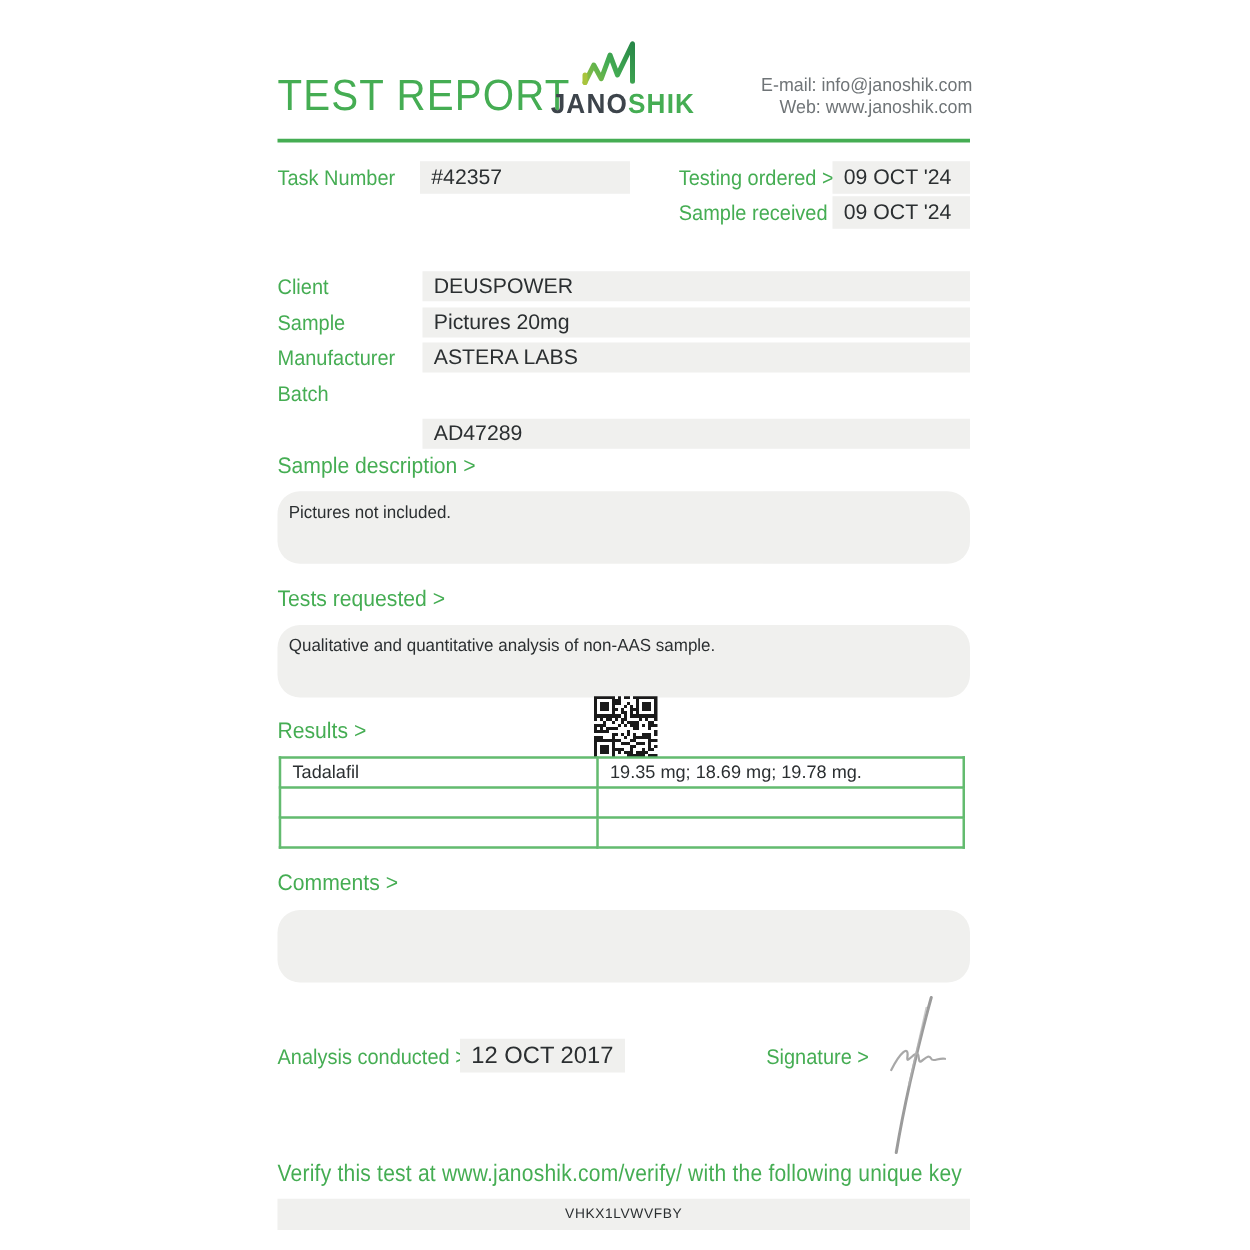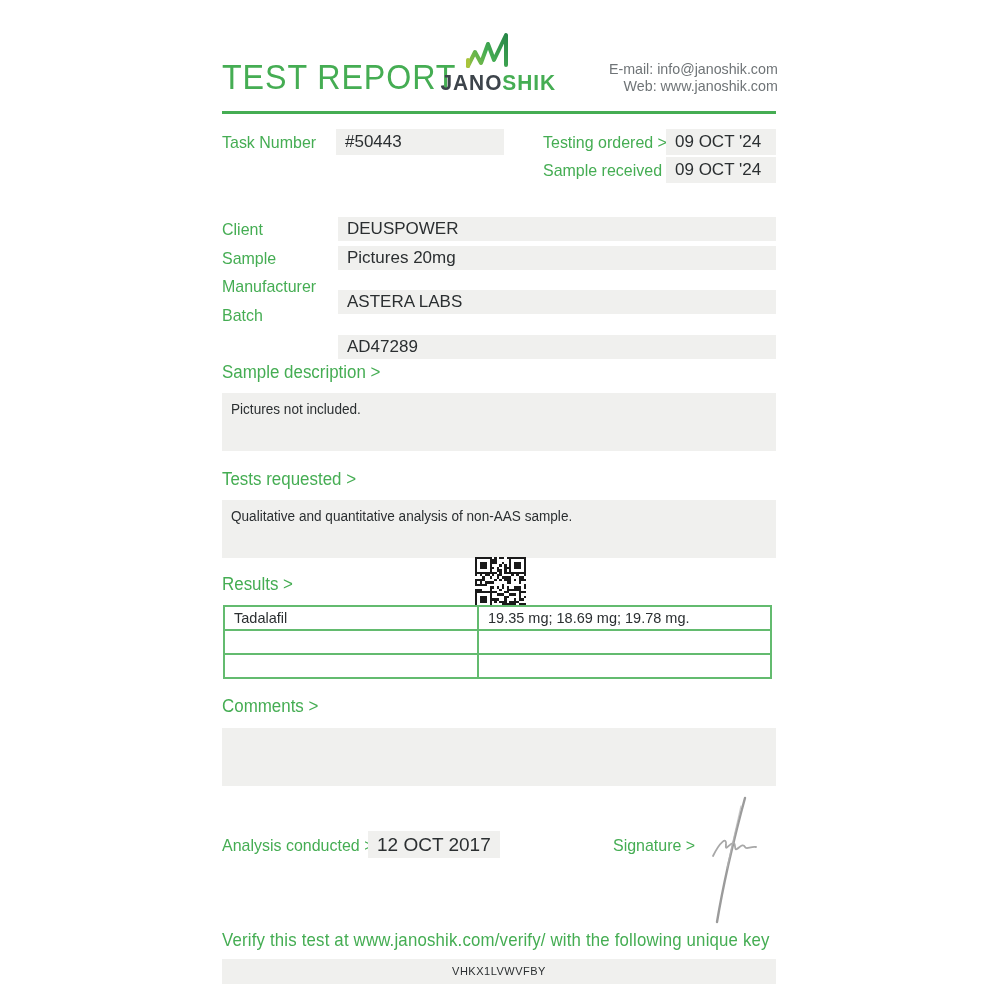--- a/index.html
+++ b/index.html
@@ -37,27 +37,27 @@
   .date-box{left:666px;top:129px;width:110px;height:26px;font-size:17px;}
   .date-box2{left:666px;top:157px;width:110px;height:26px;font-size:17px;}
 
   .info-label-0{left:222px;top:220px;}
   .info-label-1{left:222px;top:249px;}
   .info-label-2{left:222px;top:277px;}
   .info-label-3{left:222px;top:306px;}
   .info-box{left:338px;width:438px;height:24px;line-height:24px;}
   .info-box-0{top:217px;}
   .info-box-1{top:246px;}
-  .info-box-2{top:274px;margin-top:16px;}
+  .info-box-2{top:274px;}
   .info-box-3{top:303px;margin-top:32px;}
 
   .section-heading{position:absolute;left:222px;color:var(--green);font-size:18px;
     transform:scaleX(0.94);transform-origin:left top;white-space:nowrap;}
   .bigbox{position:absolute;left:222px;width:554px;height:58px;background:var(--box);
-    color:var(--dark);font-size:14px;padding:8px 9px;}
+    color:var(--dark);font-size:14px;padding:8px 9px;border-radius:18px;}
   .bigbox-text{transform:scaleX(0.97);transform-origin:left top;}
 
   .qr{position:absolute;left:475px;top:557px;width:51px;height:51px;}
   .qr svg{display:block;width:51px;height:51px;shape-rendering:crispEdges;}
 
   .results-table{position:absolute;left:223px;top:605px;width:549px;border-collapse:collapse;}
   .results-table td{
     border:2px solid var(--green-border);height:24px;
     font-size:14.5px;color:var(--dark);padding:0 0 0 9px;background:#fff;white-space:nowrap;
   }
@@ -94,21 +94,21 @@
   </div>
 
   <div class="contact">
     <div>E-mail: info@janoshik.com</div>
     <div>Web: www.janoshik.com</div>
   </div>
 
   <div class="header-rule"></div>
 
   <div class="glabel" style="left:222px;top:133px;">Task Number</div>
-  <div class="gbox task-number-box">#50443</div>
+  <div class="gbox task-number-box">#42357</div>
 
   <div class="glabel" style="left:543px;top:133px;">Testing ordered &gt;</div>
   <div class="gbox date-box">09 OCT '24</div>
 
   <div class="glabel" style="left:543px;top:161px;">Sample received &gt;</div>
   <div class="gbox date-box2">09 OCT '24</div>
 
   <div class="glabel info-label-0">Client</div>
   <div class="gbox info-box info-box-0">DEUSPOWER</div>
 

